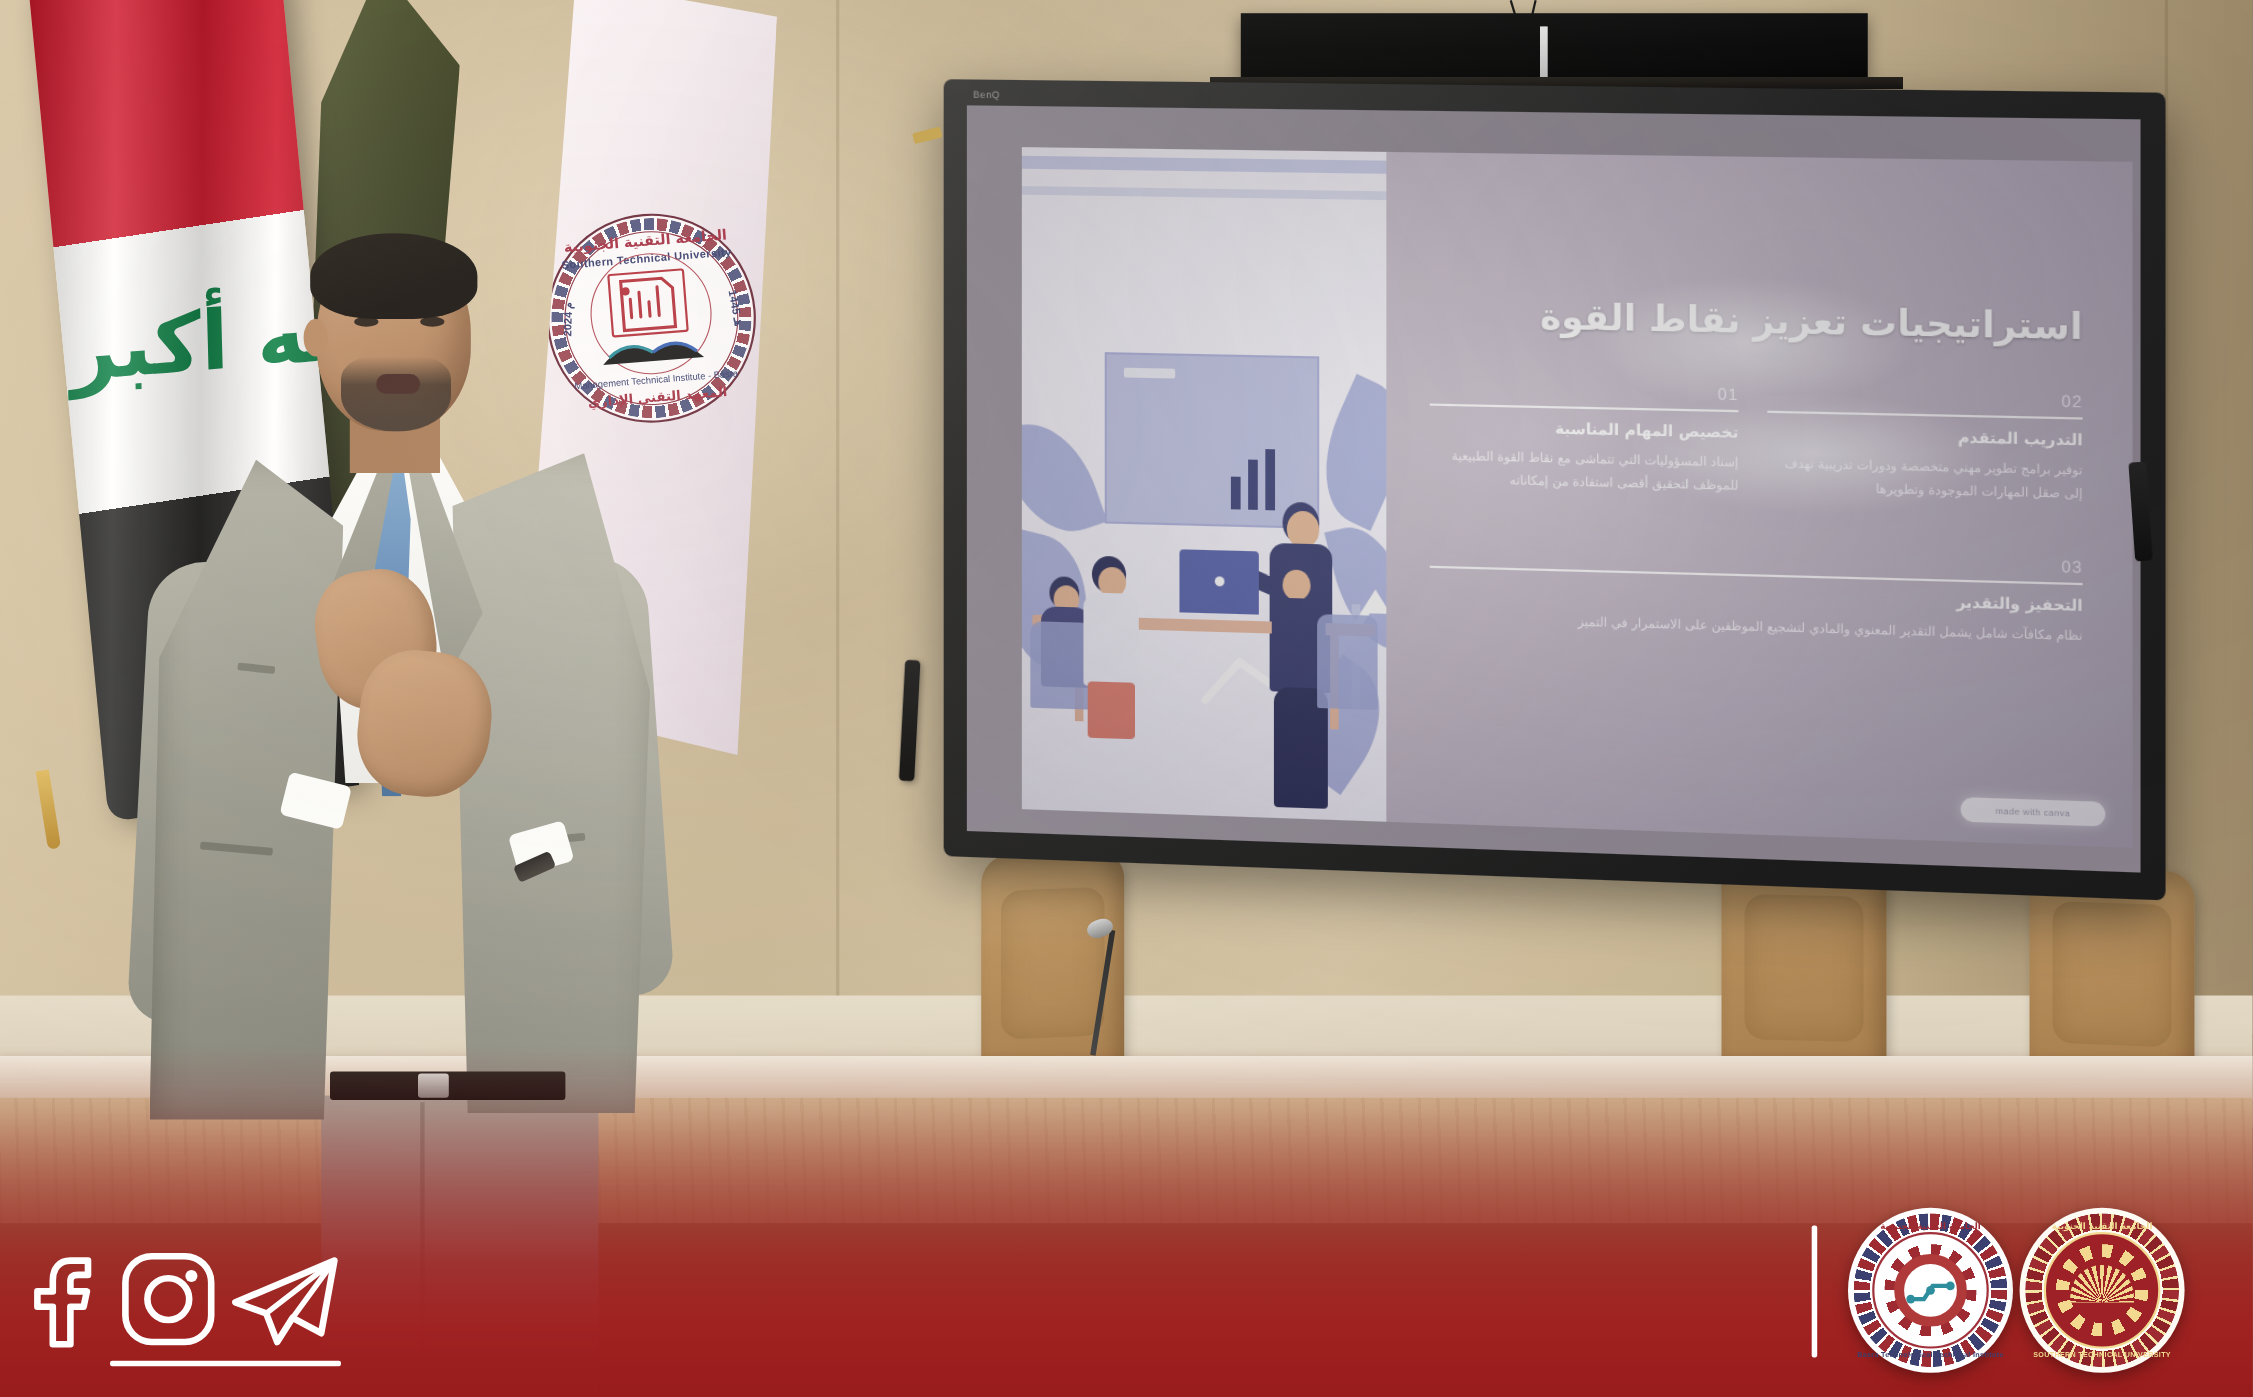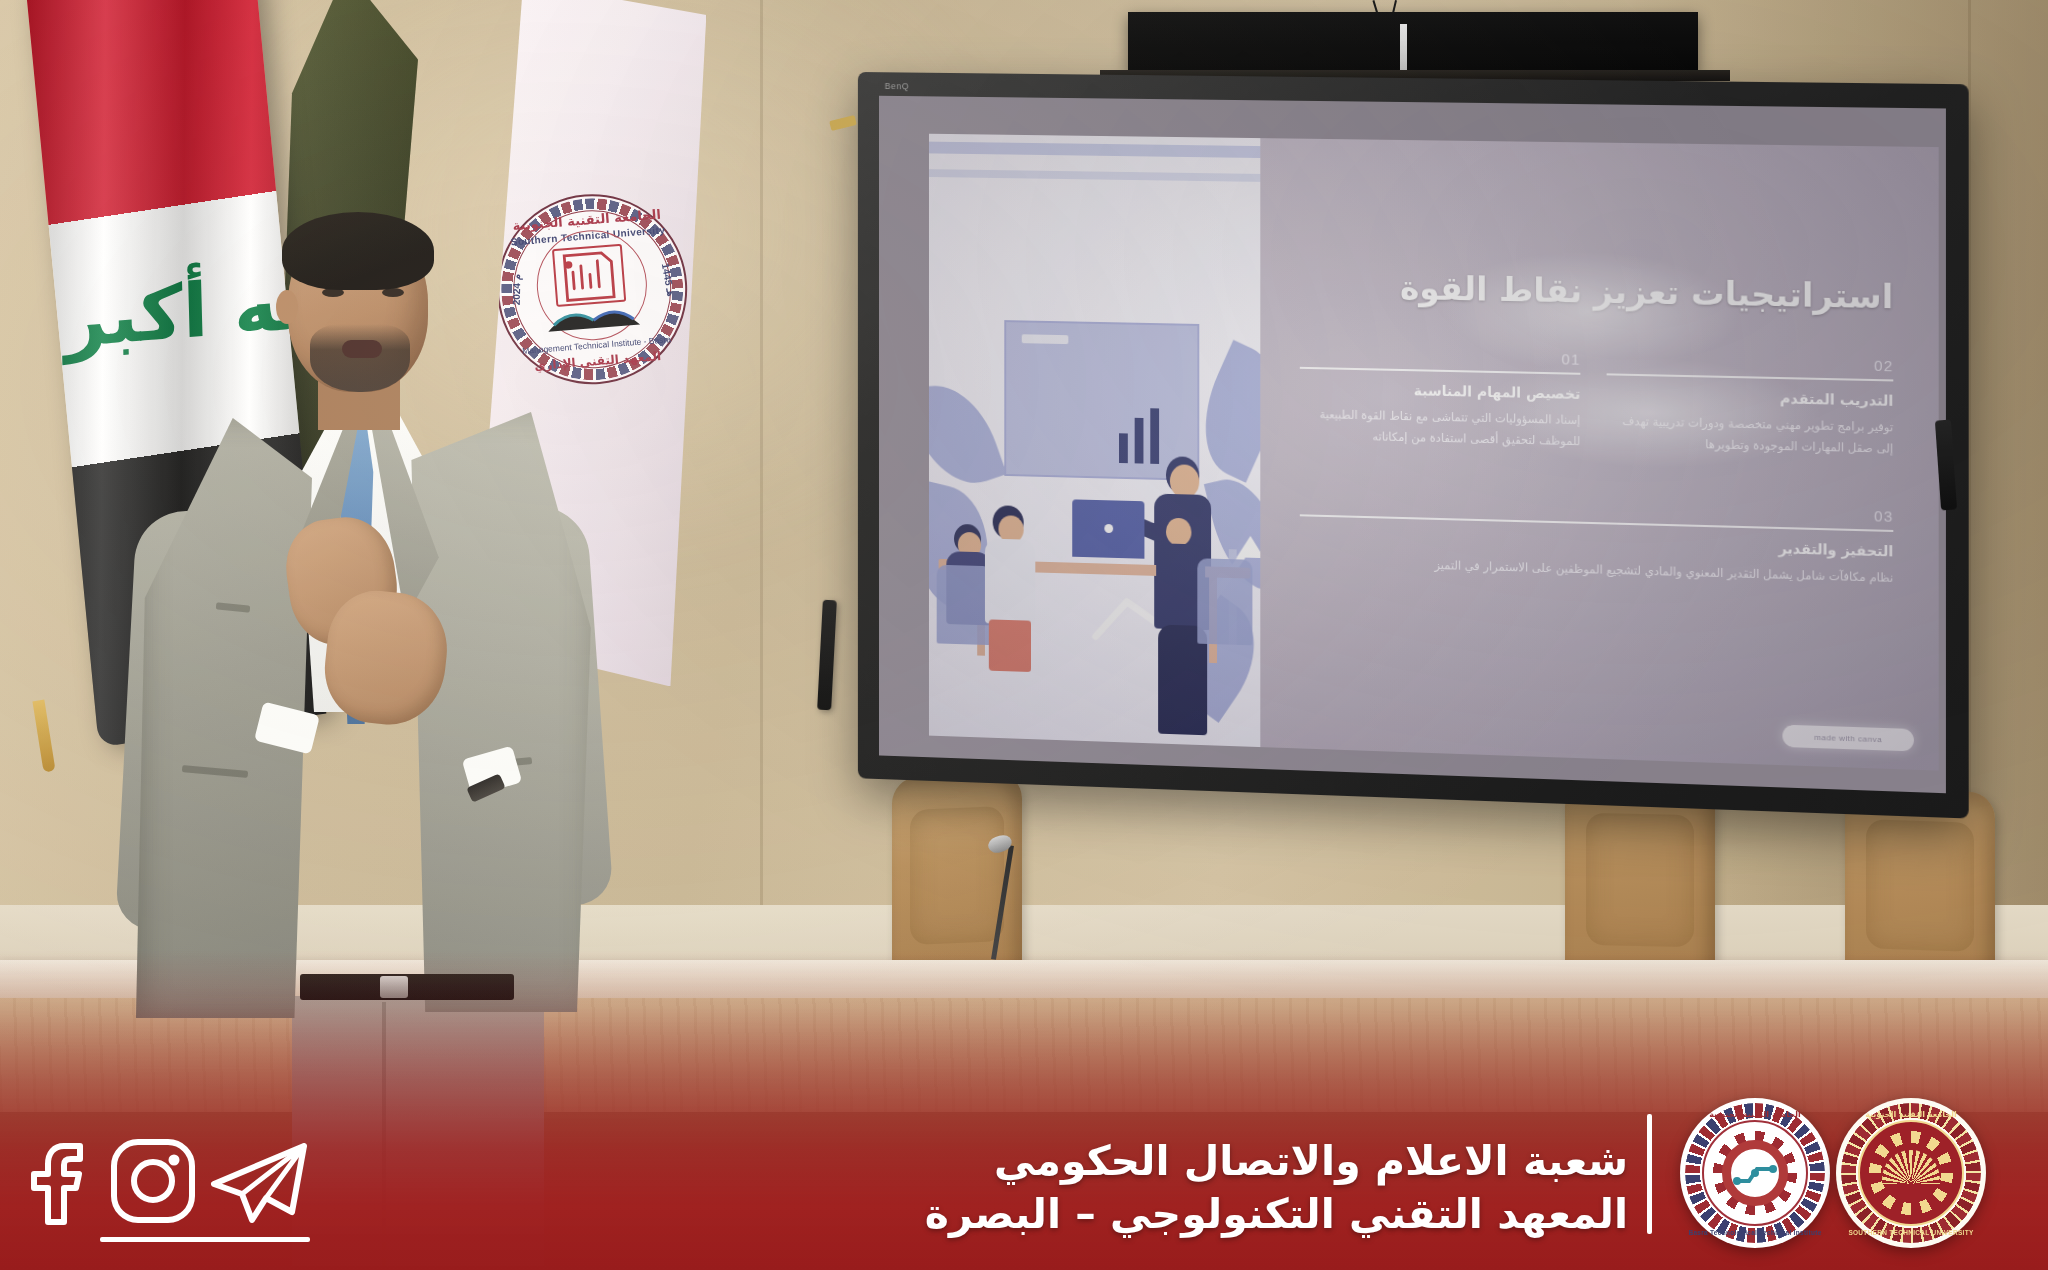--- a/index.html
+++ b/index.html
@@ -827,24 +827,20 @@
         <circle cx="45" cy="45" r="19" fill="none" stroke="#ffffff" stroke-width="6"></circle>
         <circle cx="66" cy="24" r="5.5" fill="#ffffff"></circle>
       </svg>
       <svg width="102" height="86" viewBox="0 0 102 86">
         <path d="M96 6 L6 44 L34 54 L44 80 L58 58 L84 72 Z" fill="none" stroke="#ffffff" stroke-width="6" stroke-linejoin="round"></path>
         <path d="M34 54 L96 6 L58 58" fill="none" stroke="#ffffff" stroke-width="5" stroke-linejoin="round"></path>
       </svg>
     </div>
     <div class="social-rule"></div>
 
-    <div class="banner-text">
-      <div class="banner-line1">شعبة الاعلام والاتصال الحكومي</div>
-      <div class="banner-line2">المعهد التقني التكنولوجي – البصرة</div>
-    </div>
     <div class="banner-divider"></div>
 
     <div class="logo" id="logo-stu-blue">
       <div class="lg-ring"></div>
       <div class="lg-inner"></div>
       <div class="lg-text-ar">الجامعة التقنية الجنوبية</div>
       <div class="lg-gear-teeth"></div>
       <div class="lg-gear"></div>
       <svg class="lg-circuit" viewBox="0 0 52 52">
         <path d="M8 34 H20 L28 22 H44" fill="none" stroke="#2e8e9e" stroke-width="4" stroke-linecap="round"></path>

